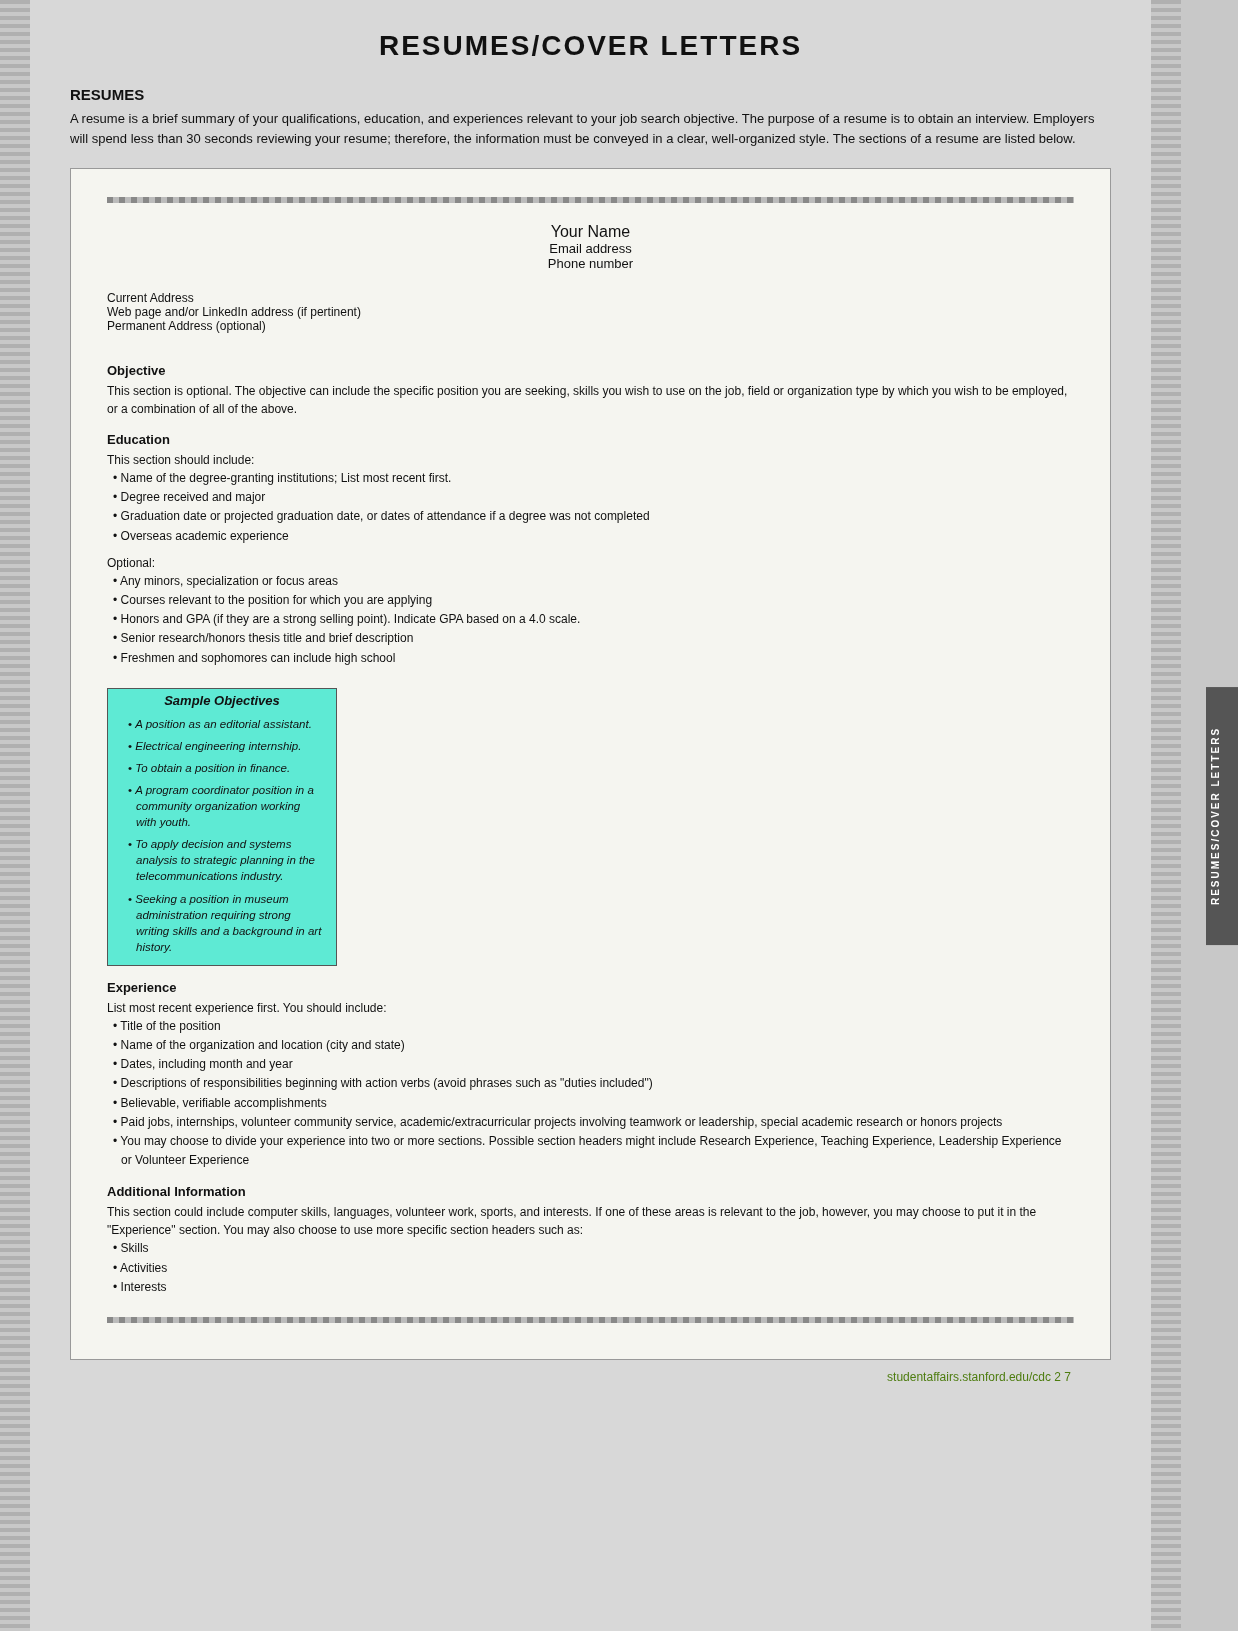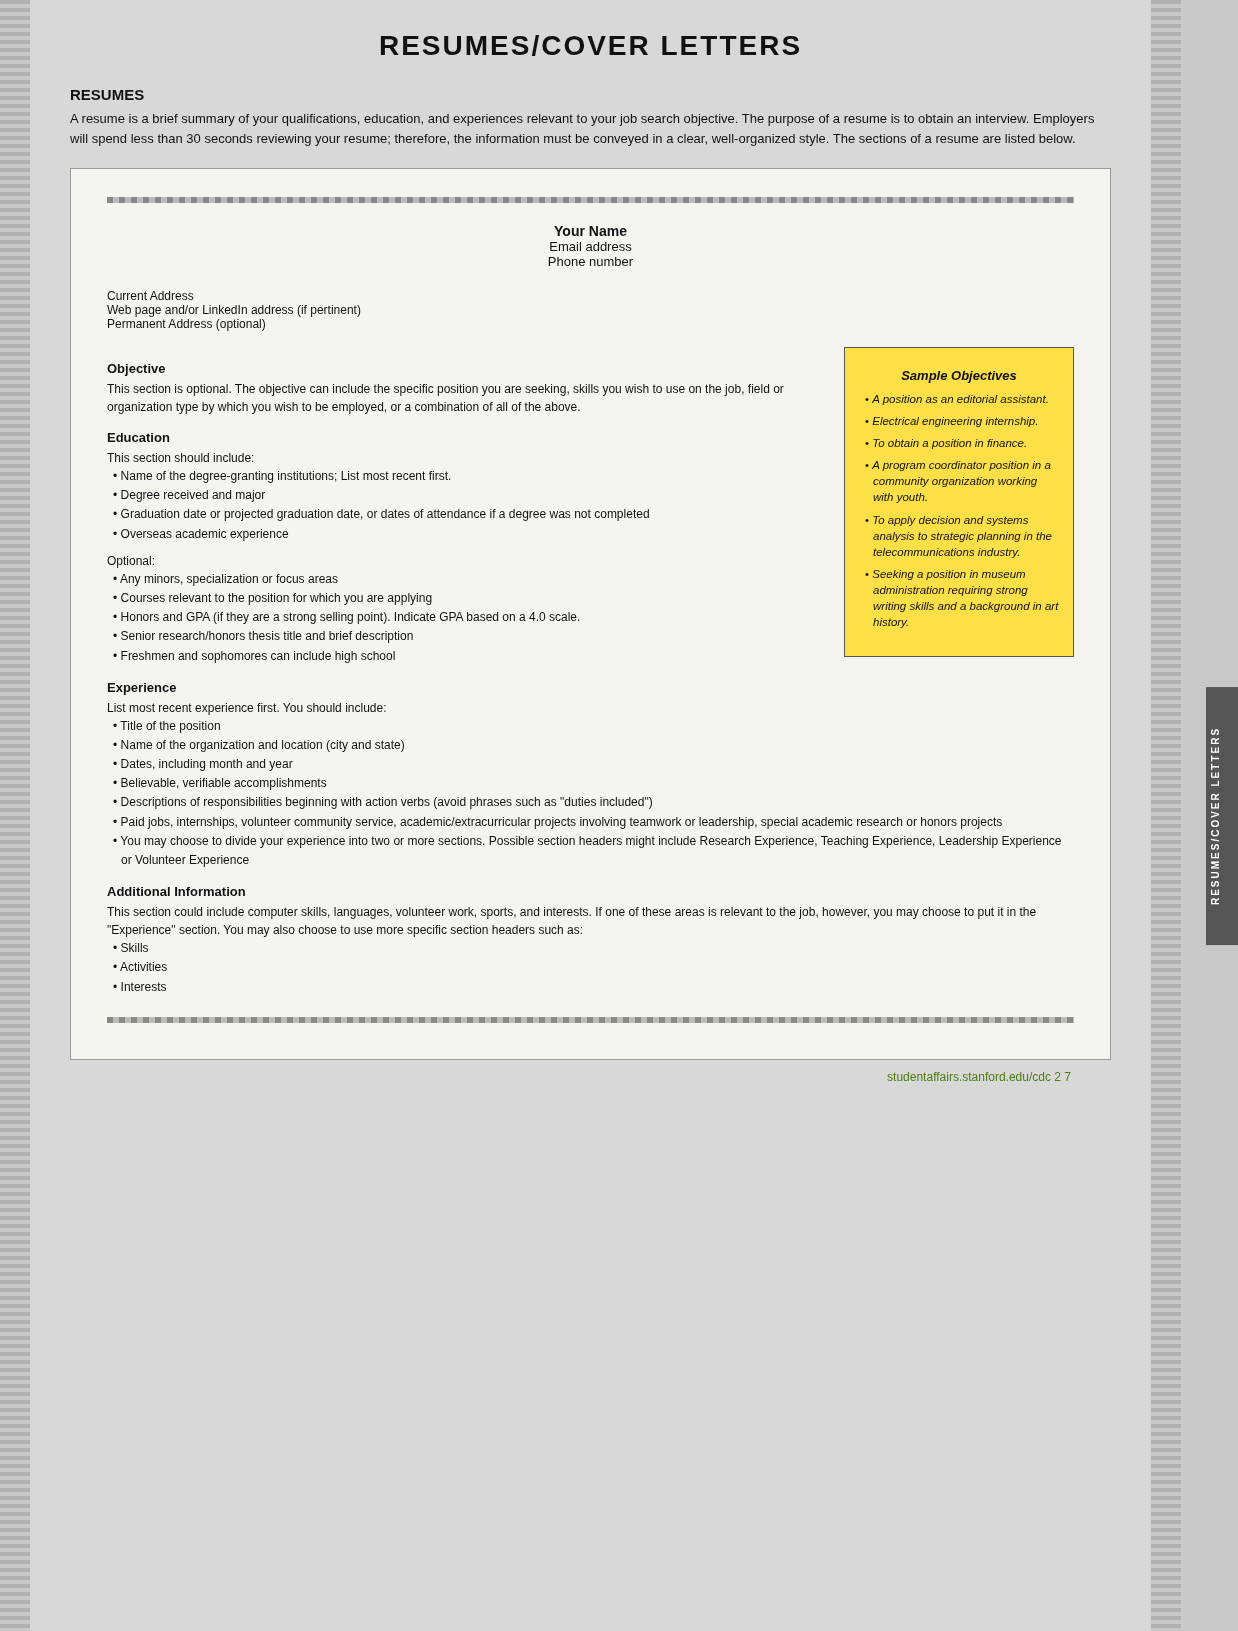--- a/index.html
+++ b/index.html
@@ -105,22 +105,22 @@
       margin-top: 20px;
     }
 
     .doc-header {
       text-align: center;
       margin-bottom: 20px;
       font-size: 13px;
     }
 
     .doc-header .your-name {
-      font-weight: bold;
-      font-size: 14px;
+      font-weight: normal;
+      font-size: 16px;
     }
 
     .doc-two-col {
       display: flex;
       flex-direction: column;
       justify-content: space-between;
       margin-bottom: 16px;
       font-size: 12px;
     }
 
@@ -148,39 +148,40 @@
     }
 
     .doc-list li {
       padding-left: 14px;
       text-indent: -8px;
     }
 
     
     .doc-inner-two-col {
       display: flex;
+      flex-direction: column;
       gap: 20px;
       margin-top: 4px;
     }
 
     .doc-left-col {
       flex: 1;
       font-size: 12px;
     }
 
     .doc-right-col {
       width: 230px;
       flex-shrink: 0;
     }
 
     
     .sample-objectives-box {
       border: 1.5px solid #555;
-      padding: 20px 14px;
-      background: #fde047;
+      padding: 4px 14px;
+      background: #5eead4;
       font-size: 11.5px;
     }
 
     .sample-objectives-title {
       font-weight: bold;
       font-style: italic;
       font-size: 13px;
       text-align: center;
       margin-bottom: 8px;
     }
@@ -310,22 +311,22 @@
         </div>
       </div>
 
       <div class="doc-subsection">
         <div class="doc-section-label">Experience</div>
         <p class="doc-body-text">List most recent experience first. You should include:</p>
         <ul class="doc-list">
           <li>Title of the position</li>
           <li>Name of the organization and location (city and state)</li>
           <li>Dates, including month and year</li>
+          <li>Descriptions of responsibilities beginning with action verbs (avoid phrases such as "duties included")</li>
           <li>Believable, verifiable accomplishments</li>
-          <li>Descriptions of responsibilities beginning with action verbs (avoid phrases such as "duties included")</li>
           <li>Paid jobs, internships, volunteer community service, academic/extracurricular projects involving teamwork or leadership, special academic research or honors projects</li>
           <li>You may choose to divide your experience into two or more sections. Possible section headers might include Research Experience, Teaching Experience, Leadership Experience or Volunteer Experience</li>
         </ul>
       </div>
 
       <div class="doc-subsection">
         <div class="doc-section-label">Additional Information</div>
         <p class="doc-body-text">This section could include computer skills, languages, volunteer work, sports, and interests. If one of these areas is relevant to the job, however, you may choose to put it in the "Experience" section. You may also choose to use more specific section headers such as:</p>
         <ul class="doc-list">
           <li>Skills</li>

